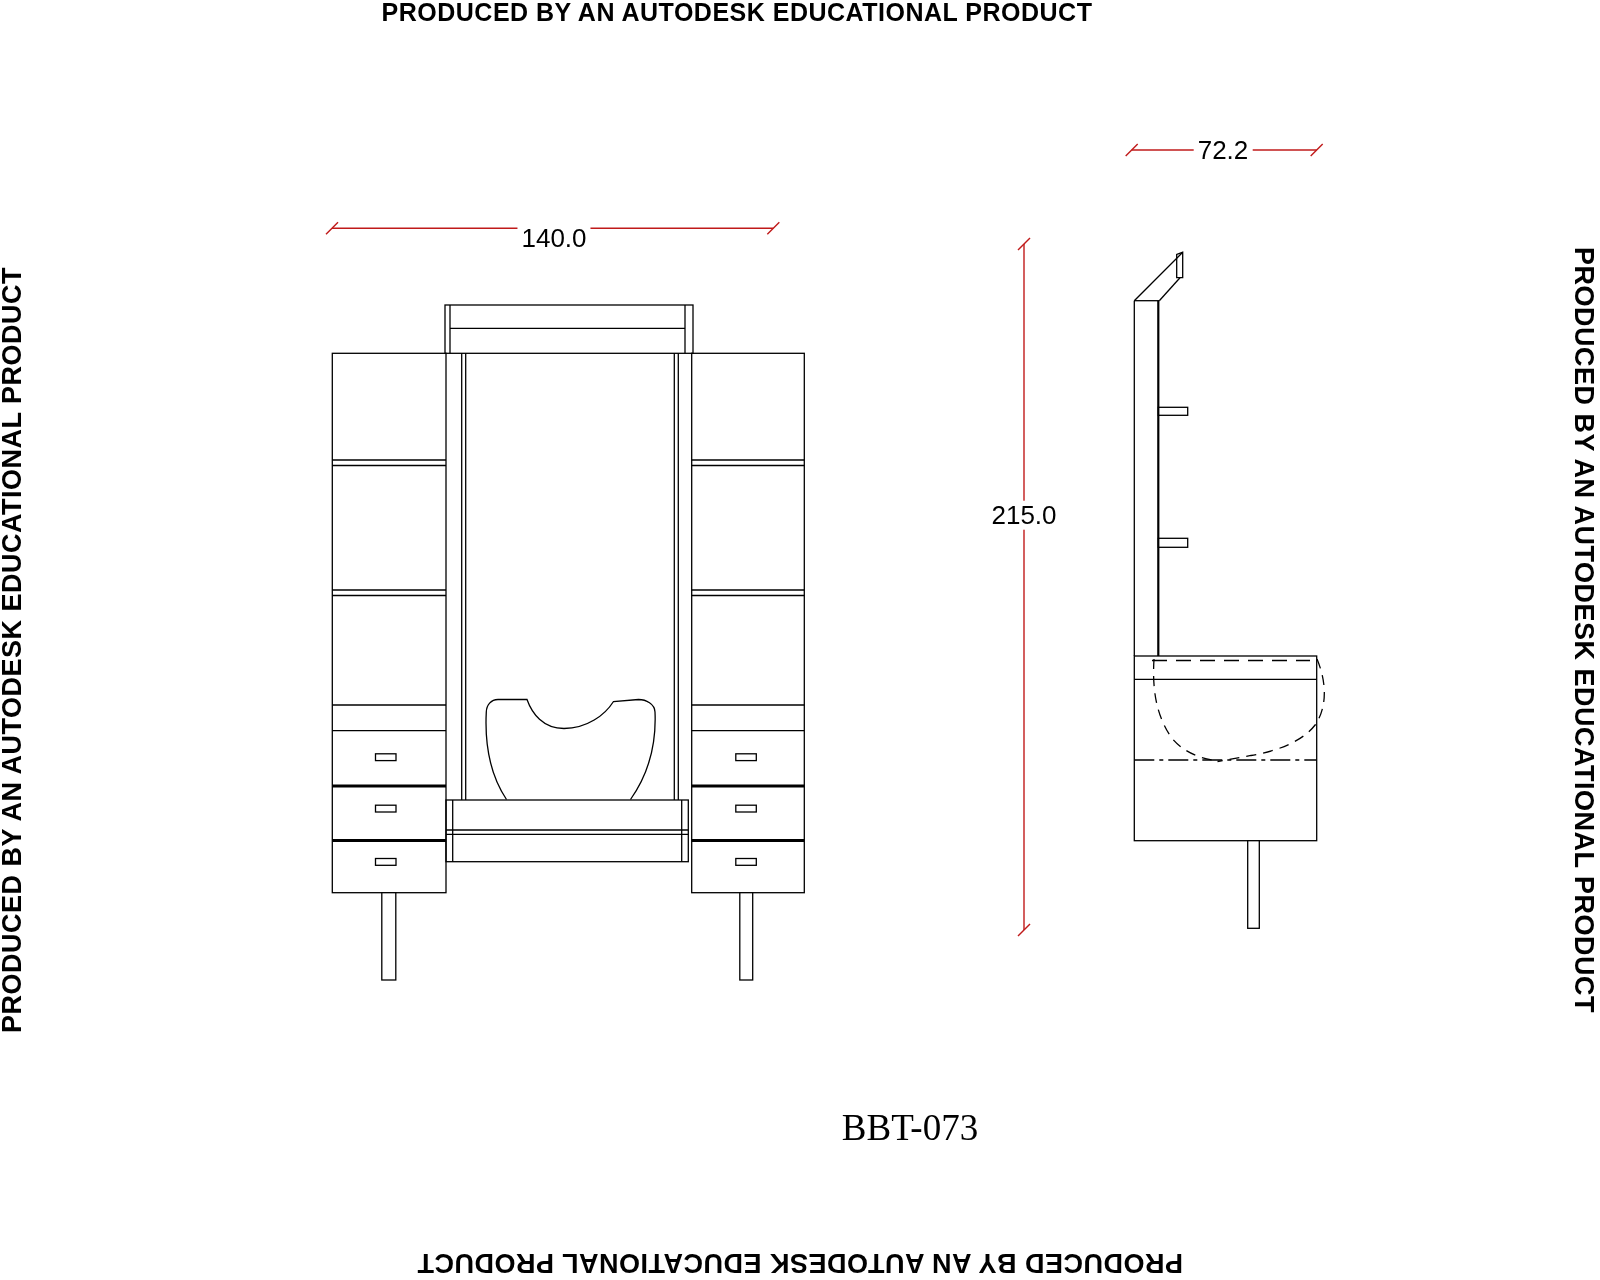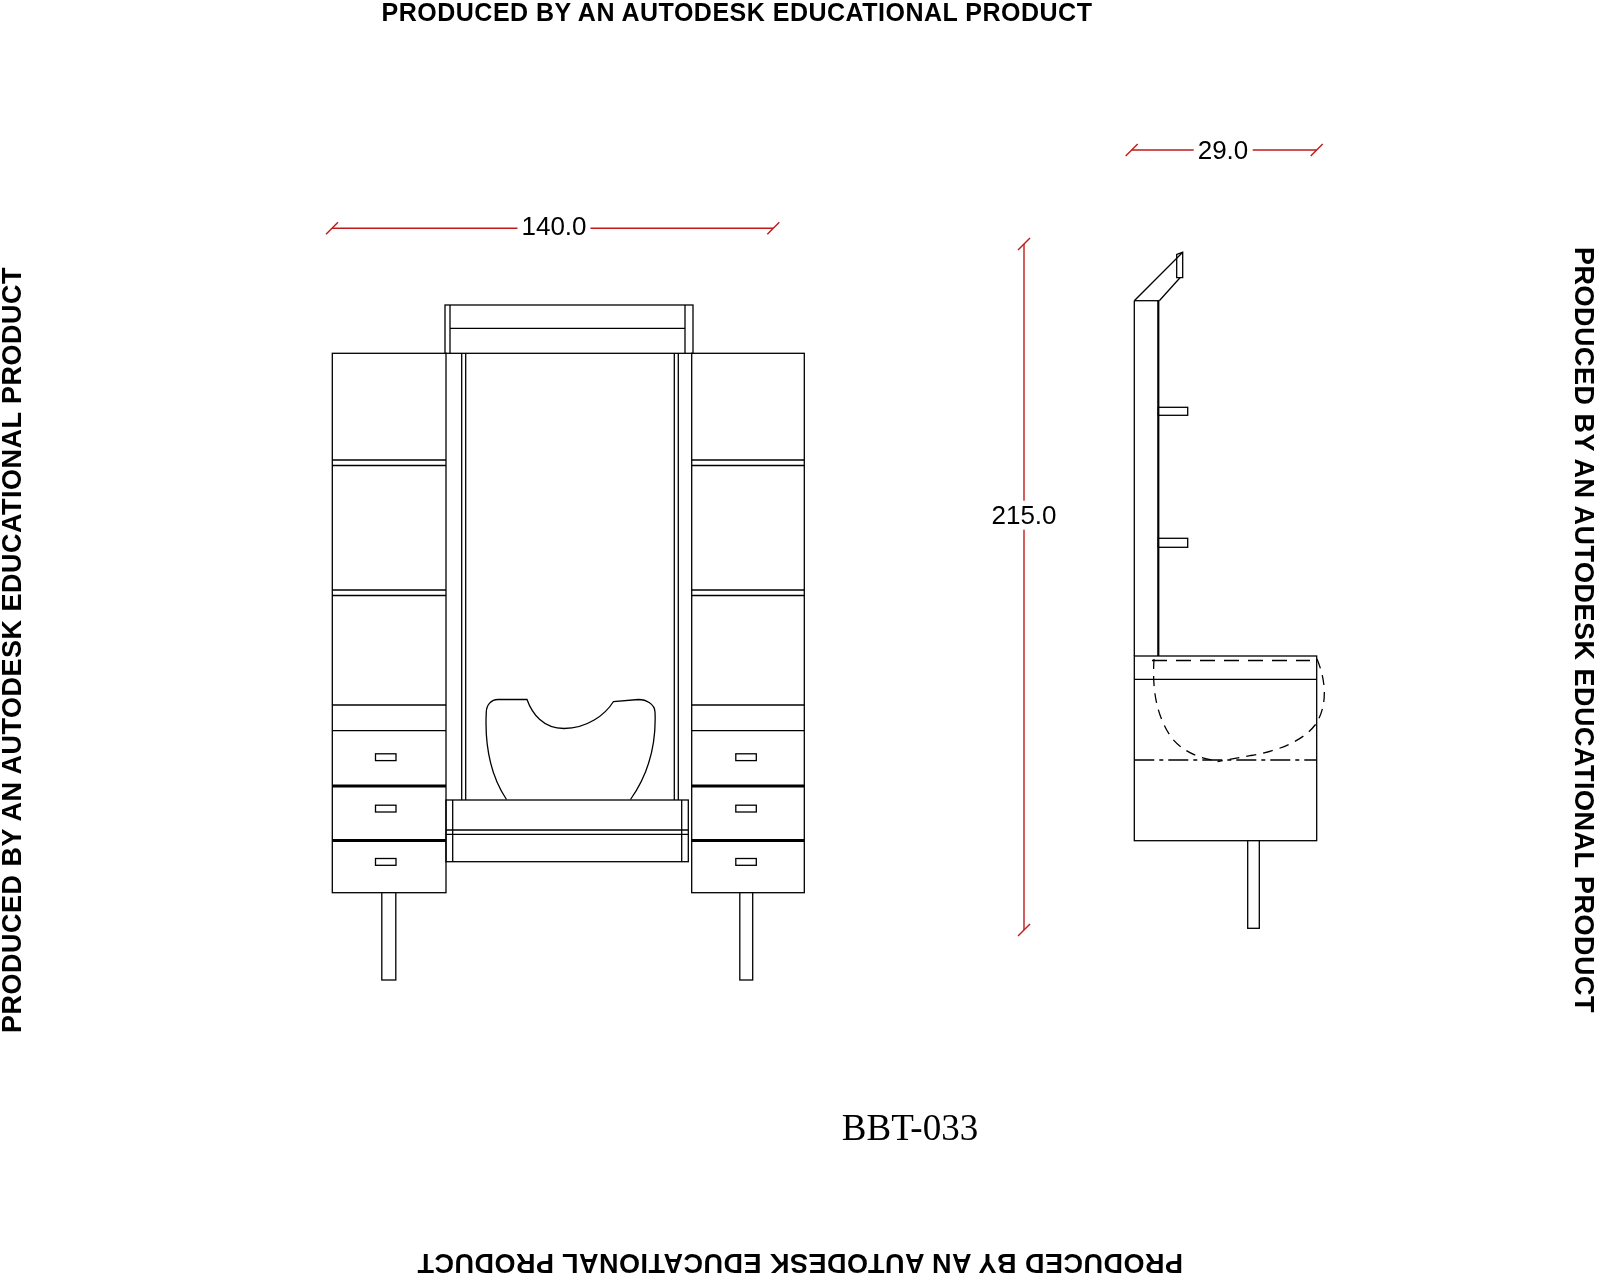--- a/index.html
+++ b/index.html
@@ -28,21 +28,21 @@
   .wm-top    { left:737px;  top:12px;   font-size:25px; transform:translate(-50%,-50%); }
   .wm-bottom { left:800px;  top:1262px; font-size:27px; transform:translate(-50%,-50%) rotate(180deg); }
   .wm-left   { left:12px;   top:650px;  font-size:27px; transform:translate(-50%,-50%) rotate(-90deg); }
   .wm-right  { left:1583px; top:630px;  font-size:27px; transform:translate(-50%,-50%) rotate(90deg); }
 
   .dim-label {
     position:absolute; transform:translate(-50%,-50%);
     background:#fff; font-size:26px; line-height:1.1; padding:0 4px;
     white-space:nowrap;
   }
-  .dim-140 { left:554px;  top:226px;text-align:right; }
+  .dim-140 { left:554px;  top:238px;text-align:right; }
   .dim-58  { left:1223px; top:150px; }
   .dim-215 { left:1024px; top:515px; }
 
   .drawing-title {
     position:absolute; left:910px; top:1127px;
     transform:translate(-50%,-50%);
     font-family:"Liberation Serif", serif; font-size:37px;
     white-space:nowrap;
   }
 </style>
@@ -163,21 +163,21 @@
     </g>
     <g>
       <line class="dim" x1="1024" y1="244" x2="1024" y2="930"></line>
       <path class="dim" d="M1018,250 L1030,238"></path>
       <path class="dim" d="M1018,936 L1030,924"></path>
     </g>
   </g>
 </svg>
 
 <div class="dim-label dim-140">140.0</div>
-<div class="dim-label dim-58">29.0</div>
+<div class="dim-label dim-58">72.2</div>
 <div class="dim-label dim-215">215.0</div>
 
-<div class="drawing-title">BBT-033</div>
+<div class="drawing-title">BBT-073</div>
 
 <div class="wm wm-top">PRODUCED BY AN AUTODESK EDUCATIONAL PRODUCT</div>
 <div class="wm wm-bottom">PRODUCED BY AN AUTODESK EDUCATIONAL PRODUCT</div>
 <div class="wm wm-left">PRODUCED BY AN AUTODESK EDUCATIONAL PRODUCT</div>
 <div class="wm wm-right">PRODUCED BY AN AUTODESK EDUCATIONAL PRODUCT</div>
 
 </body></html>

